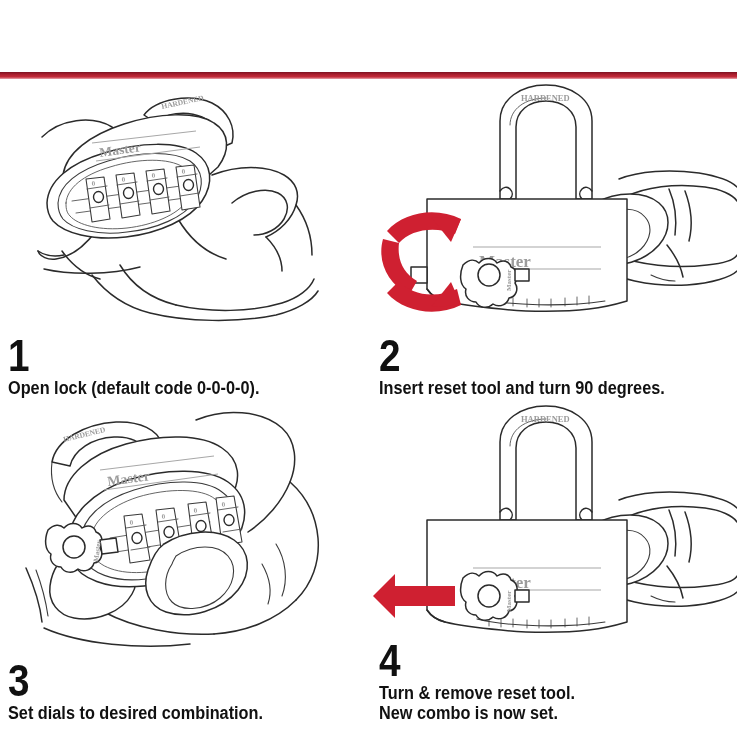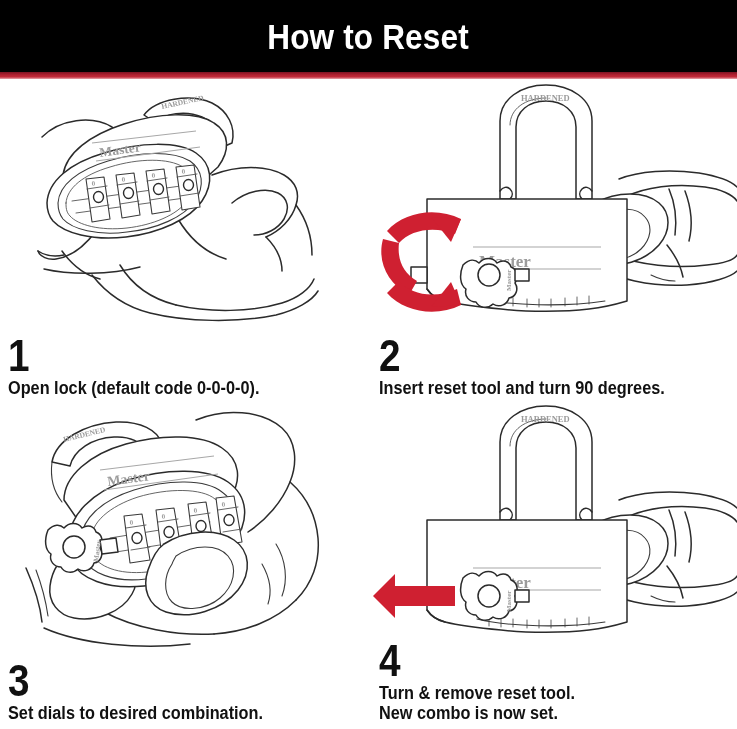--- a/index.html
+++ b/index.html
@@ -115,23 +115,20 @@
   .fillw-thin { fill: #ffffff; stroke: #3a3a3a; stroke-width: 1.1; stroke-linejoin: round; }
   .gray-txt { fill: #9b9b9b; font-family: "Liberation Serif", serif; font-weight: bold; }
   .gray-ln { fill: none; stroke: #a8a8a8; stroke-width: 1.1; }
   .red { fill: #cf2031; }
 </style>
 </head>
 <body>
 
 <div id="page">
 
-  <div class="header">
-    <div class="header-title">How to Reset</div>
-  </div>
   <div class="header-rule"></div>
 
   <div class="grid">
 
     <div class="panel panel-1">
       <div class="art">
         <svg width="368" height="248" viewBox="0 0 368 248" xmlns="http://www.w3.org/2000/svg">
 
           <g>
             <path class="ln" d="M42 58 C60 40 92 36 112 48 C124 56 128 70 126 84

